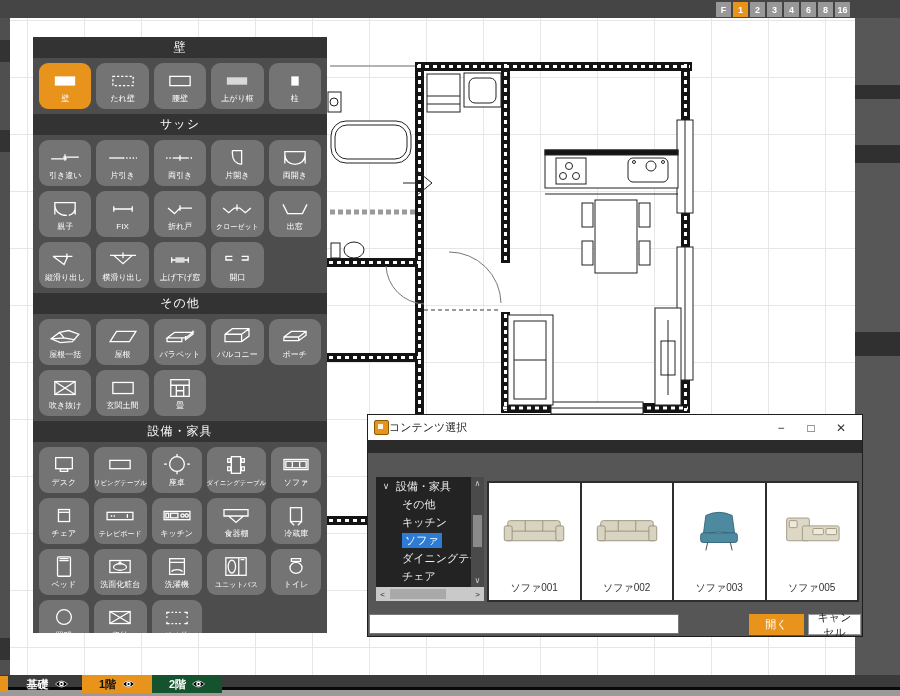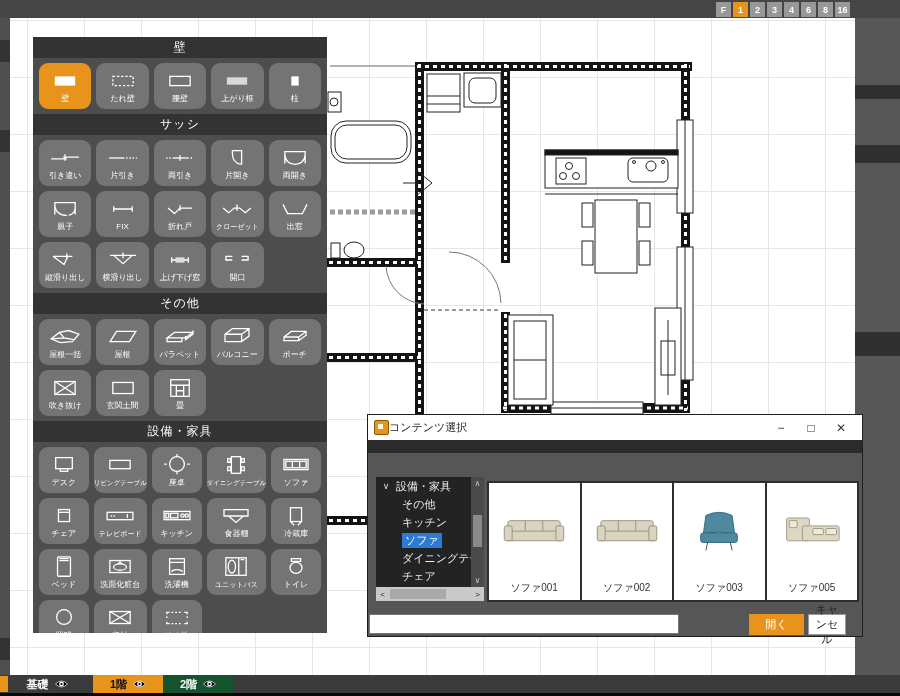--- a/index.html
+++ b/index.html
@@ -8,28 +8,28 @@
   
   #top-bar{position:absolute;left:0;top:0;width:900px;height:18px;background:#454545;z-index:6;}
   #zoom-strip{position:absolute;left:716px;top:2px;display:flex;gap:2px;}
   .zoom-btn{width:15px;height:15px;background:#989898;color:#fff;font-size:9px;font-weight:bold;
             display:flex;align-items:center;justify-content:center;}
   .zoom-btn.active{background:#E8941C;}
   #left-strip{position:absolute;left:0;top:18px;width:10px;height:657px;background:#4f4f4f;z-index:6;}
   #left-strip .blk{position:absolute;left:0;width:10px;background:#333;}
   #right-strip{position:absolute;left:855px;top:0;width:45px;height:675px;background:#575757;z-index:5;}
   #right-strip .blk{position:absolute;left:0;width:45px;background:#303030;}
-  #bottom-bar{position:absolute;left:0;top:675px;width:900px;height:21px;background:#3b3b3b;
+  #bottom-bar{position:absolute;left:0;top:675px;width:900px;height:15px;background:#3b3b3b;
               border-bottom:3px solid #0a0a0a;box-sizing:border-box;z-index:30;}
   #corner-accent{position:absolute;left:0;top:1px;width:8px;height:16px;background:#E8941C;}
   #floor-tabs{position:absolute;left:12px;top:0;height:18px;display:flex;}
   .floor-tab{width:70px;height:18px;display:flex;align-items:center;justify-content:center;gap:6px;
              color:#fff;font-size:11px;font-weight:bold;background:transparent;}
   .floor-tab:nth-child(3){background:#14532d;}
-  .floor-tab.active{background:#E8941C;color:#111;margin-left:11px;}
+  .floor-tab.active{background:#E8941C;color:#111;}
   .eye{display:flex;}
   
   #canvas{position:absolute;left:10px;top:18px;width:845px;height:657px;background:#fff;z-index:1;
           background-image:linear-gradient(#e6e6e6 1px,transparent 1px),
                            linear-gradient(90deg,#e6e6e6 1px,transparent 1px);
           background-size:57px 57px;background-position:17px 2px;}
   #plan{position:absolute;left:0;top:0;}
   
   #sidebar{position:absolute;left:33px;top:37px;width:294px;height:596px;background:#4d4d4d;z-index:10;overflow:hidden;}
   .pal-header{background:#333;color:#fff;font-size:12px;text-align:center;padding:2px 0;letter-spacing:1px;}
@@ -70,21 +70,21 @@
   .cat-cell{flex:1;border-right:2px solid #2e2e2e;display:flex;flex-direction:column;min-width:0;}
   .cat-cell:last-child{border-right:none;justify-content:space-between;}
   .cat-thumb{flex:1;display:flex;align-items:center;justify-content:center;}
   .cat-thumb svg{width:62px;height:42px;}
   .cat-label{font-size:10px;color:#333;text-align:center;padding-bottom:5px;}
   #filename-input{position:absolute;left:1px;top:199px;width:310px;height:20px;background:#fff;
                   border:1px solid #777;box-sizing:border-box;font-size:11px;padding:0 4px;}
   .btn{position:absolute;top:199px;height:21px;font-size:11px;display:flex;align-items:center;
        justify-content:center;box-sizing:border-box;}
   #btn-open{left:381px;width:55px;background:#E8941C;color:#fff;border:none;}
-  #btn-cancel{left:440px;width:38px;background:#fff;color:#222;border:1px solid #999;}
+  #btn-cancel{left:440px;width:53px;background:#fff;color:#222;border:1px solid #999;}
 </style>
 </head>
 <body>
 
 <div id="canvas">
   <svg id="plan" width="845" height="657" viewBox="10 18 845 657">
 
     <g stroke="#9a9a9a" fill="none">
       <path d="M330 66H415" stroke-width="1.5"></path>
       <path d="M330 212H415" stroke-width="5" stroke-dasharray="5 3"></path>

